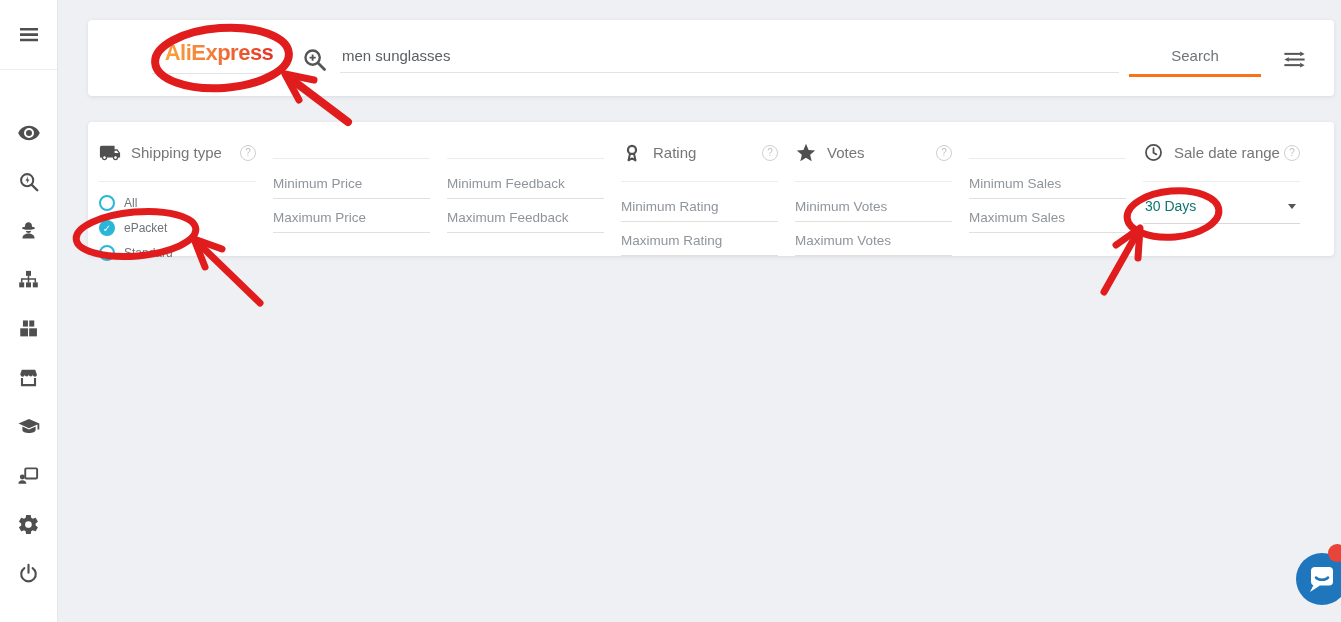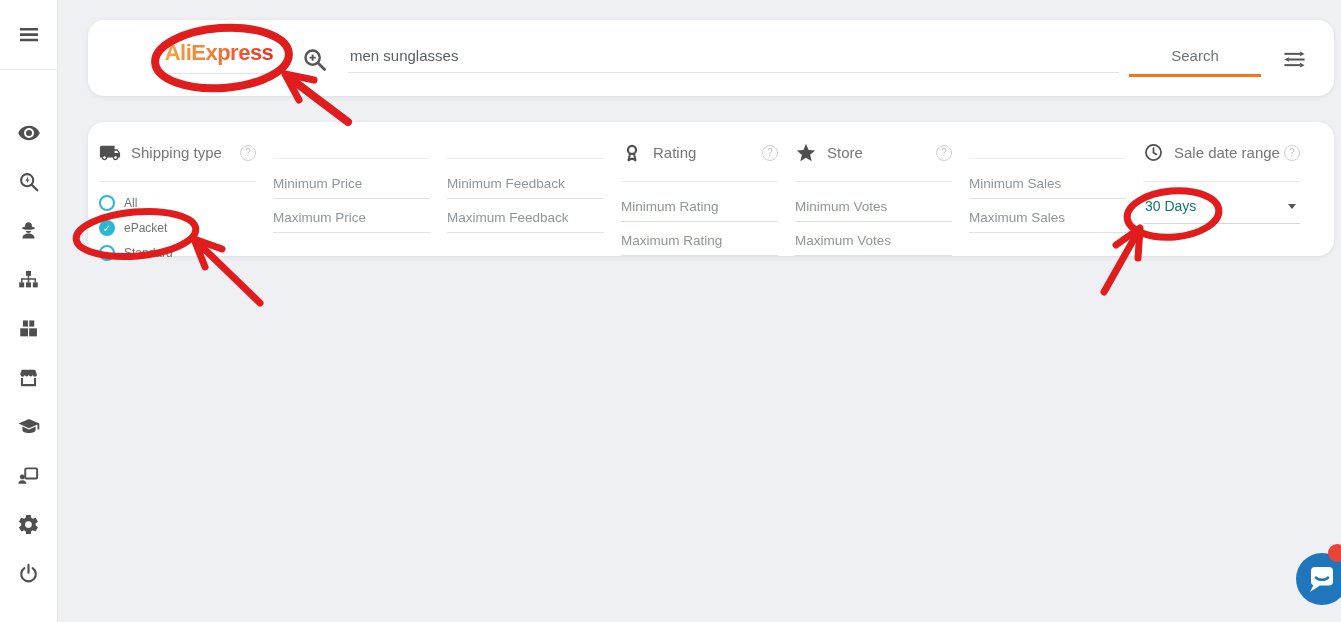--- a/index.html
+++ b/index.html
@@ -14,29 +14,29 @@
     background:var(--background);
     font-family:"Liberation Sans","DejaVu Sans",sans-serif;
   }
   
   .sidebar{position:absolute;left:0;top:0;width:58px;height:622px;background:#fff;border-right:1px solid #e4e6ea;z-index:5}
   .sidebar-header{height:70px;border-bottom:1px solid #ededed;display:flex;align-items:center;justify-content:center}
   .sidebar-nav{display:flex;flex-direction:column;align-items:center;padding-top:38px}
   .side-item{width:58px;height:49px;display:flex;align-items:center;justify-content:center;cursor:pointer;color:var(--icon-gray)}
   .icon svg{display:block}
   
-  .card{position:absolute;background:var(--card);border-radius:16px;box-shadow:0 1px 4px rgba(40,50,60,.10)}
+  .card{position:absolute;background:var(--card);border-radius:4px;box-shadow:0 1px 4px rgba(40,50,60,.10)}
   .search-card{left:88px;top:20px;width:1246px;height:76px;display:flex;align-items:flex-start}
   
   .logo-wrap{margin-left:64px;margin-top:20px;width:134px;border-bottom:1px solid var(--line);padding-bottom:7px;text-align:center;cursor:pointer}
   .logo{font-size:22px;font-weight:bold;letter-spacing:-.5px;
     background:linear-gradient(90deg,var(--logo-orange) 0%,#f27a38 45%,var(--logo-red) 100%);
     -webkit-background-clip:text;background-clip:text;color:transparent;}
   .zoom-wrap{margin-left:16px;margin-top:27px;color:#555;cursor:pointer}
-  .query-input{flex:1;margin:24px 10px 0 20px;border:none;border-bottom:1px solid var(--line);
+  .query-input{flex:1;margin:24px 10px 0 12px;border:none;border-bottom:1px solid var(--line);
     font-size:15px;color:#595f63;padding:3px 2px 8px;outline:none;background:transparent;
     font-family:"Liberation Sans",sans-serif}
   .query-input::placeholder{color:#9aa0a6}
   .search-btn{width:132px;margin-top:27px;border:none;border-bottom:3px solid #f97316;background:transparent;
     text-align:center;font-size:15px;color:#6f7479;padding:0 0 10px;cursor:pointer;font-family:"Liberation Sans",sans-serif}
   .sliders-wrap{margin:26px 26px 0 20px;color:#555;cursor:pointer}
   
   .filter-card{left:88px;top:122px;width:1246px;height:134px}
   .filters{display:flex;padding:19px 0 0 11px}
   .fcol{width:157px;margin-right:17px;flex:none}
@@ -247,21 +247,21 @@
       <input class="finput" type="text" placeholder="Maximum Rating" style="">
     </div>
 
     <div class="fcol">
       <div class="fhead">
         <span class="hicon icon">
             <svg width="22" height="22" viewBox="0 0 24 24" fill="currentColor">
               <path d="M12 17.27 18.18 21l-1.64-7.03L22 9.24l-7.19-.61L12 2 9.19 8.63 2 9.24l5.46 4.73L5.82 21z"></path>
             </svg>
           </span>
-        <span class="ftitle">Store</span>
+        <span class="ftitle">Votes</span>
         <span class="qicon"></span>
       </div>
       <div class="fdivider"></div>
       <input class="finput" type="text" placeholder="Minimum Votes" style="">
       <input class="finput" type="text" placeholder="Maximum Votes" style="">
     </div>
 
     <div class="fcol">
       <div class="fdivider"></div>
       <input class="finput" type="text" placeholder="Minimum Sales" style="">

